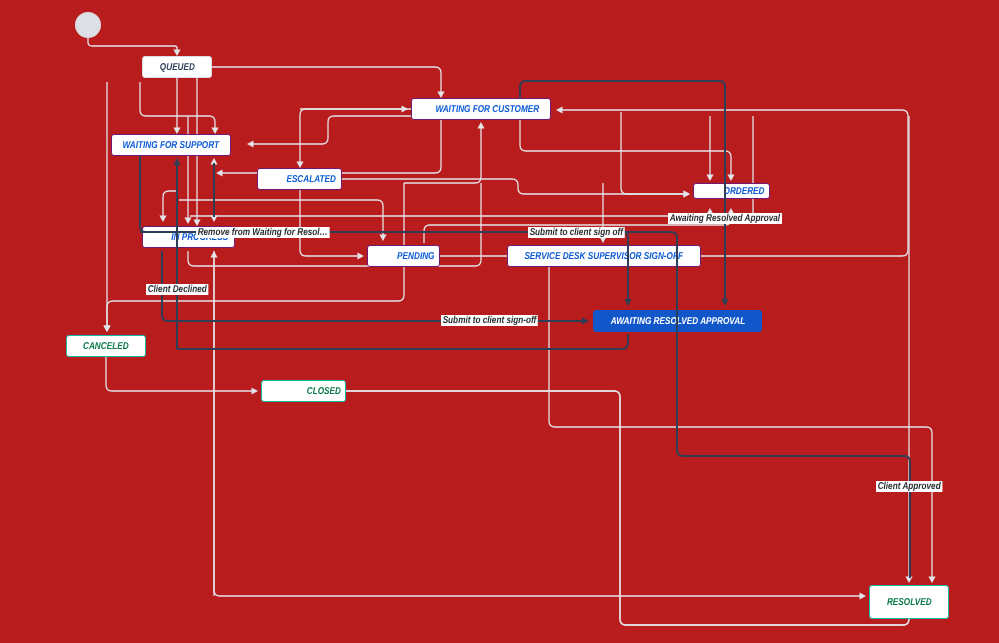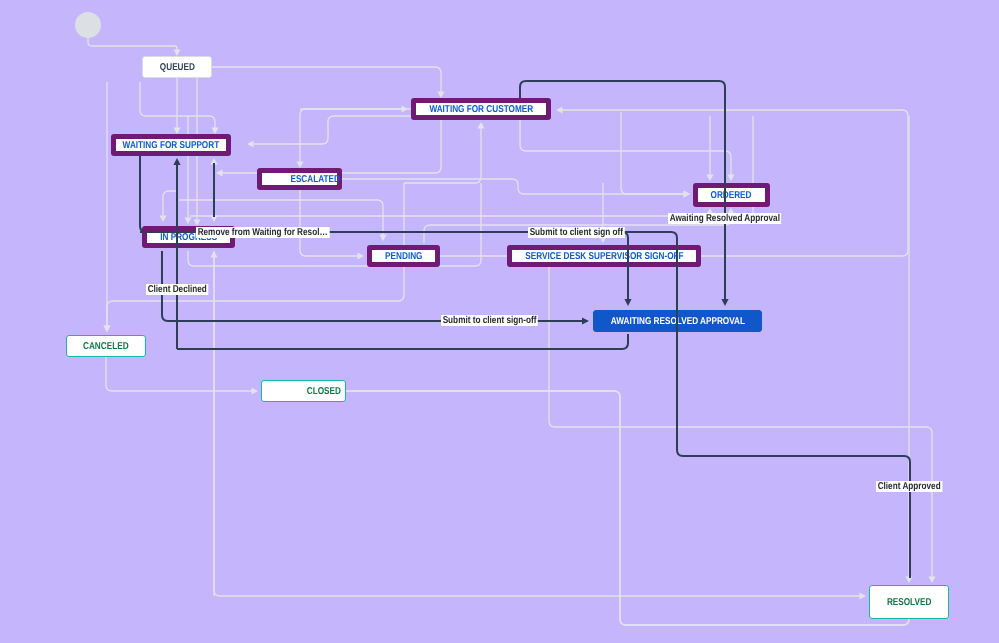--- a/index.html
+++ b/index.html
@@ -1,25 +1,25 @@
 <!DOCTYPE html>
 <html><head>
 <meta charset="utf-8">
 <style>
 html,body{margin:0;padding:0;background:#fff;}
 *{-webkit-font-smoothing:antialiased;text-rendering:geometricPrecision;}
 body{width:999px;height:643px;font-family:"Liberation Sans",sans-serif;overflow:hidden;}
-#canvas{position:relative;width:999px;height:643px;background:#c4b5fd;}
+#canvas{position:relative;width:999px;height:643px;background:#b91c1c;font-style:italic;}
 #edges{position:absolute;left:0;top:0;}
 #edges-top{position:absolute;left:0;top:0;pointer-events:none;z-index:5;}
 .node{position:absolute;z-index:2;box-sizing:border-box;display:flex;align-items:center;justify-content:center;border-radius:3px;background:#fff;}
 .node span{font-weight:bold;white-space:nowrap;transform:scaleX(0.82);display:inline-block;}
 .n-gray{border:1px solid #d8dce3;}
 .n-gray span{color:#31425a;font-size:10px;}
-.n-blue{border:5px solid #701a75;}
+.n-blue{border:1px solid #701a75;justify-content:flex-end;}
 .n-blue span{color:#0c5bd6;font-size:10px;}
 .n-green{border:1px solid #14b8a6;}
 .n-green span{color:#0a7a48;font-size:10px;}
 .n-sel{border:1px solid #1157c9;background:#1157c9;}
 .n-sel span{color:#fff;font-size:10px;}
 .elabel{position:absolute;z-index:8;font-size:10px;font-weight:bold;color:#282c30;white-space:nowrap;background:#fff;padding:0 2px;transform:scaleX(0.82);transform-origin:left top;}
 </style>
 </head>
 <body>
 
@@ -197,21 +197,21 @@
     </div>
     <div class="node n-blue" style="left: 411px; top: 98px; width: 140px; height: 22px;">
       <span>WAITING FOR CUSTOMER</span>
     </div>
     <div class="node n-blue" style="left: 111px; top: 134px; width: 120px; height: 22px;">
       <span>WAITING FOR SUPPORT</span>
     </div>
     <div class="node n-blue" style="left: 257px; top: 168px; width: 85px; height: 22px; padding-left: 32px;">
       <span>ESCALATED</span>
     </div>
-    <div class="node n-blue" style="left: 693px; top: 183px; width: 77px; height: 24px;">
+    <div class="node n-blue" style="left: 693px; top: 183px; width: 77px; height: 16px;">
       <span>ORDERED</span>
     </div>
     <div class="node n-blue" style="left: 142px; top: 226px; width: 93px; height: 22px;">
       <span>IN PROGRESS</span>
     </div>
     <div class="node n-blue" style="left: 367px; top: 245px; width: 73px; height: 22px;">
       <span>PENDING</span>
     </div>
     <div class="node n-blue" style="left: 507px; top: 245px; width: 194px; height: 22px;">
       <span>SERVICE DESK SUPERVISOR SIGN-OFF</span>

